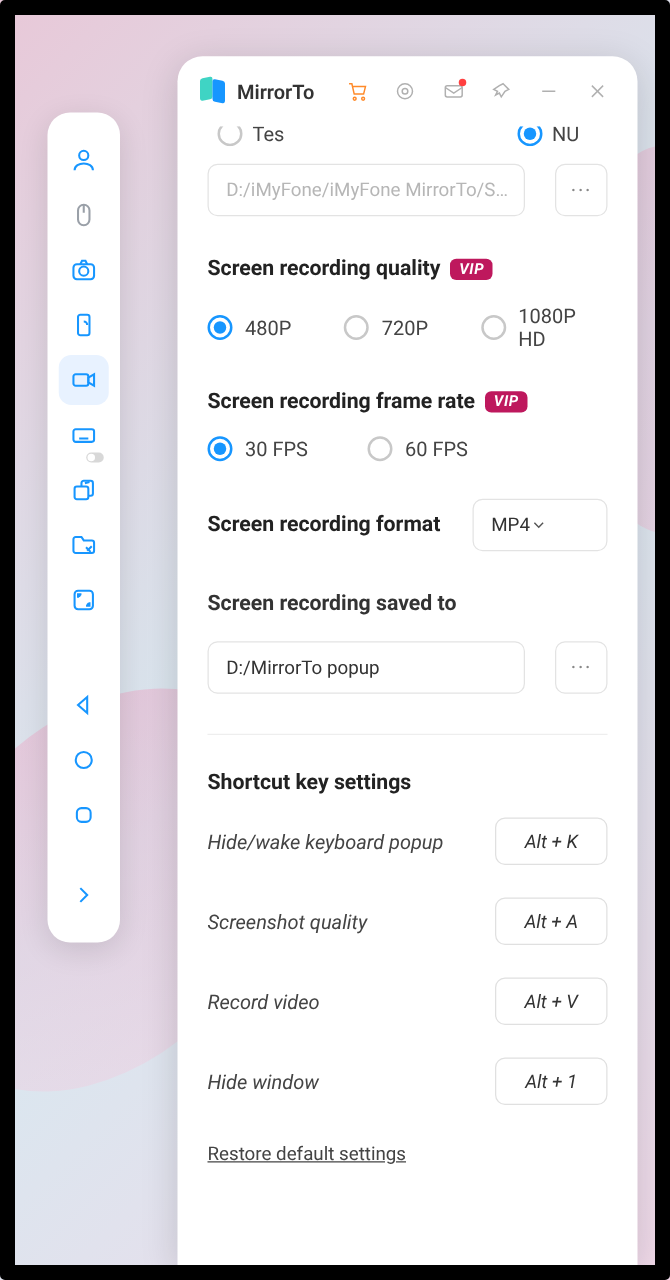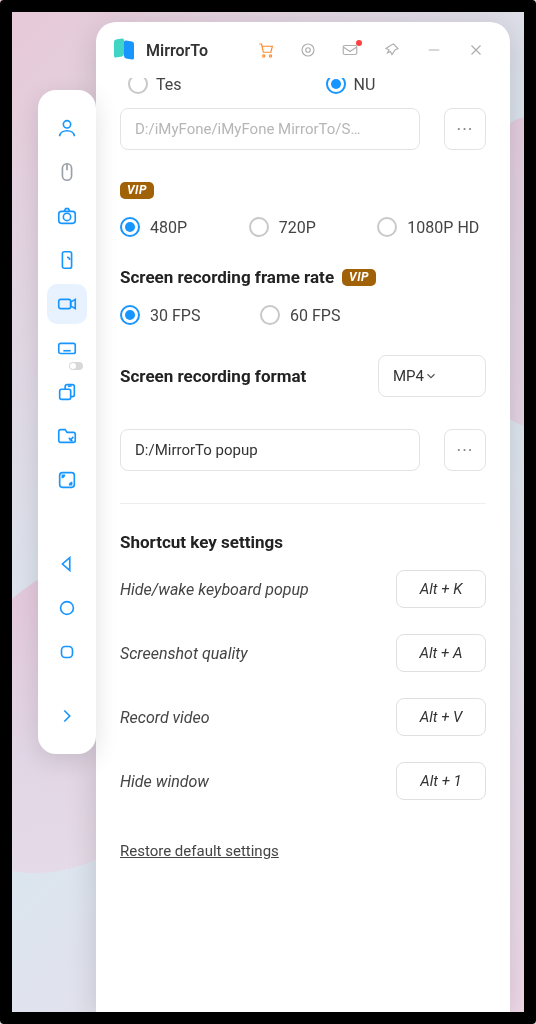--- a/index.html
+++ b/index.html
@@ -8,22 +8,22 @@
     width: 536px; height: 1024px;
     background: linear-gradient(135deg, #e8c8d8 0%, #d8e8f0 50%, #f0d8e8 100%);
     position: relative; overflow: hidden;
     border: 12px solid #000; border-radius: 4px;
   }
   .bg-petal {
     position: absolute; border-radius: 50% 20% 50% 20%;
     background: linear-gradient(135deg, rgba(240,140,180,0.35), rgba(255,200,220,0.25));
   }
   .panel {
-    position: absolute; top: 10px; right: 14px; bottom: 0;
-    width: 414px; background: #fff;
+    position: absolute; top: 33px; right: 14px; bottom: 0;
+    width: 368px; background: #fff;
     border-top-left-radius: 20px; border-top-right-radius: 20px;
     box-shadow: 0 6px 30px rgba(0,0,0,0.15);
     display: flex; flex-direction: column; overflow: hidden;
   }
   .titlebar {
     height: 56px; display: flex; align-items: center;
     padding: 0 18px; gap: 10px;
   }
   .app-logo {
     width: 22px; height: 22px; position: relative;
@@ -44,21 +44,21 @@
   .red-dot::after {
     content: ""; position: absolute; top: 6px; right: 4px;
     width: 6px; height: 6px; background: #ff4040; border-radius: 50%;
   }
   .content {
     flex: 1; overflow-y: hidden; padding: 0 24px 0 24px;
     color: #333;
   }
   
   .peek-row {
-    display: flex; gap: 52px; padding-left: 8px;
+    display: flex; gap: 94px; padding-left: 8px;
     height: 16px; overflow: hidden; align-items: flex-end;
     margin-bottom: 14px; color: #444;
   }
   .peek-row .r { display: flex; align-items: center; gap: 8px; font-size: 16px; }
   .radio {
     width: 20px; height: 20px; border: 2px solid #c8c8c8;
     border-radius: 50%; display: inline-flex; align-items: center;
     justify-content: center; flex: none;
   }
   .radio.sel { border-color: #1796ff; }
@@ -80,26 +80,26 @@
     width: 42px; height: 42px; border: 1px solid #e3e3e3;
     border-radius: 8px; display: flex; align-items: center;
     justify-content: center; color: #888; font-size: 18px;
     letter-spacing: 1px; cursor: pointer;
   }
   .sec-title {
     font-size: 17px; font-weight: 700; color: #222;
     display: flex; align-items: center; gap: 8px; margin-bottom: 18px;
   }
   .vip {
-    background: #a16207; color: #fff; font-size: 12px;
+    background: #be185d; color: #fff; font-size: 12px;
     font-weight: 700; font-style: italic; padding: 1px 7px 2px 7px;
     border-radius: 5px; letter-spacing: 0.5px;
   }
   .radio-row {
-    display: flex; gap: 20px; margin-bottom: 30px;
+    display: flex; gap: 8px; margin-bottom: 30px;
   }
   .radio-opt {
     display: flex; align-items: center; gap: 10px; font-size: 16px;
     color: #444; cursor: pointer; flex: 1;
   }
   .fmt-row {
     display: flex; align-items: center; justify-content: space-between;
     margin-bottom: 32px;
   }
   .select {
@@ -119,21 +119,21 @@
   }
   .shortcut-row .lbl { font-size: 16px; color: #444; }
   .key-btn {
     min-width: 90px; height: 38px; border: 1px solid #e0e0e0;
     border-radius: 8px; display: flex; align-items: center;
     justify-content: center; font-size: 15px; color: #333;
     padding: 0 0; cursor: pointer;
   }
   .restore {
     font-size: 15px; color: #444; text-decoration: underline;
-    cursor: pointer; margin-top: 16px; display: inline-block;
+    cursor: pointer; margin-top: 4px; display: inline-block;
   }
   
   .sidebar {
     position: absolute; left: 26px; top: 78px;
     width: 58px; background: #fff; border-radius: 18px;
     box-shadow: 0 6px 24px rgba(0,0,0,0.12);
     display: flex; flex-direction: column; align-items: center;
     padding: 18px 0; gap: 4px;
   }
   .sb-item {
@@ -213,20 +213,21 @@
           <span>NU</span>
         </div>
     </div>
 
     <div class="path-box">
       <div class="path-input">D:/iMyFone/iMyFone MirrorTo/S…</div>
       <div class="dots-btn">···</div>
     </div>
 
     <div class="sec-title">
+      <span>Screen recording quality</span>
       <span class="vip">VIP</span>
     </div>
     <div class="radio-row">
       <label class="radio-opt">
           <span class="radio sel"></span>
           <span>480P</span>
         </label>
       <label class="radio-opt">
           <span class="radio"></span>
           <span>720P</span>
@@ -255,20 +256,21 @@
     <div class="fmt-row">
       <div class="sec-title" style="margin-bottom:0">Screen recording format</div>
       <div class="select">
         <span>MP4</span>
         <svg class="chev" viewBox="0 0 24 24">
             <polyline points="6 9 12 15 18 9"></polyline>
           </svg>
       </div>
     </div>
 
+    <div class="saved-title">Screen recording saved to</div>
     <div class="path-box">
       <div class="path-input dark">D:/MirrorTo popup</div>
       <div class="dots-btn">···</div>
     </div>
 
     <hr class="sep">
 
     <div class="sec-title" style="">Shortcut key settings</div>
 
     <div class="shortcut-row">

